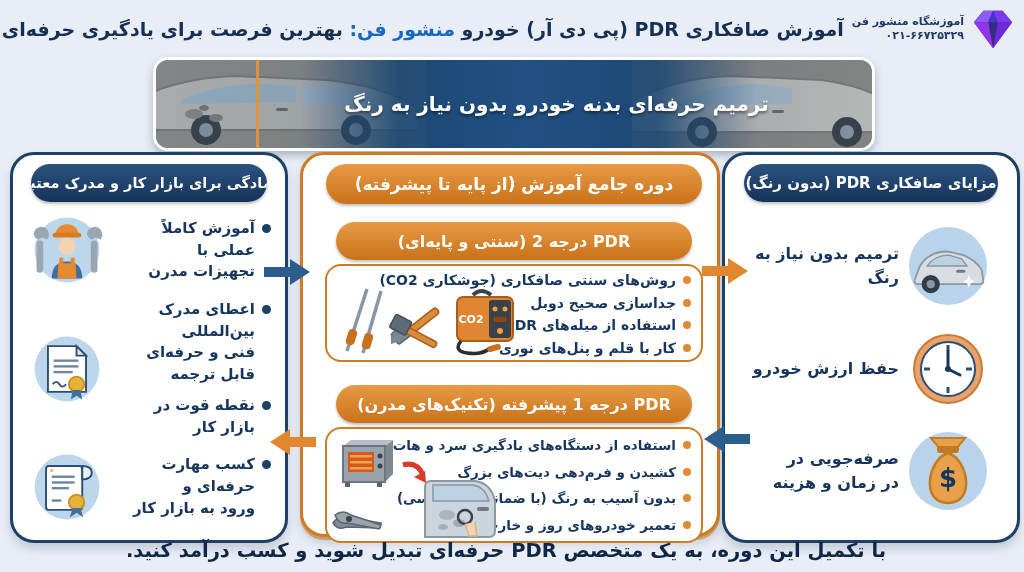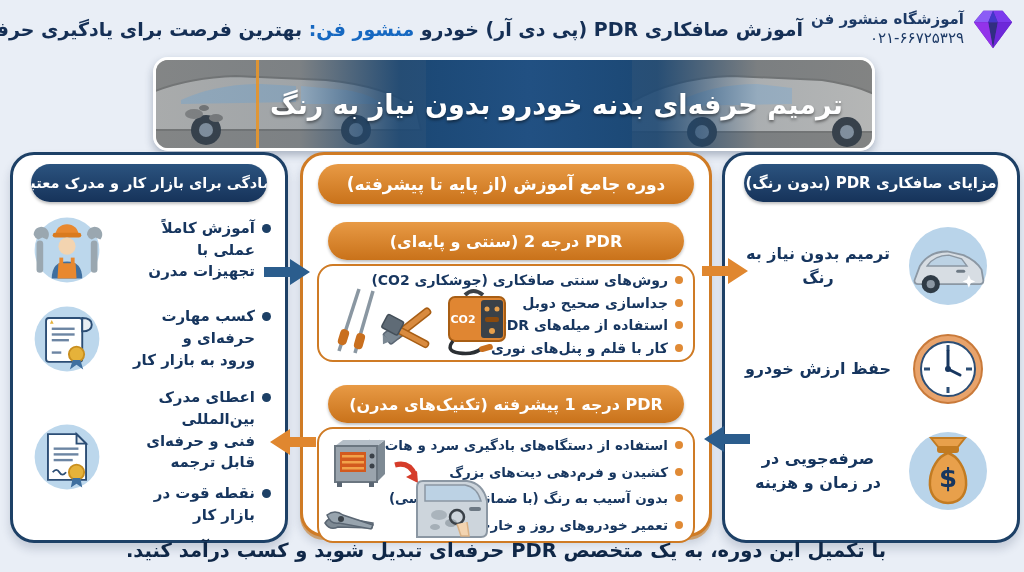--- a/index.html
+++ b/index.html
@@ -3,43 +3,43 @@
 <meta charset="utf-8">
 <style>
   html,body{margin:0;padding:0;}
   body{font-family:"DejaVu Sans","Liberation Sans",sans-serif;}
   .stage{position:relative;width:1024px;height:572px;background:#e9eef6;overflow:hidden;direction:rtl;}
 
   
   .topbar{position:absolute;top:0;left:0;right:0;height:57px;display:flex;align-items:center;padding:0 8px 0 18px;gap:8px;}
   .brand{display:flex;align-items:center;gap:6px;flex:none;}
   .brand-text{text-align:right;color:#1d3a66;line-height:1.25;}
-  .brand-name{font-size:15px;font-weight:700;}
-  .brand-phone{font-size:15px;font-weight:400;direction:ltr;}
+  .brand-name{font-size:11px;font-weight:700;}
+  .brand-phone{font-size:11px;font-weight:700;direction:ltr;}
   .headline{flex:1;margin:0;text-align:center;font-size:19px;font-weight:800;color:#152f55;white-space:nowrap;}
   .headline .brand-color{color:#1668c1;}
 
   
   .banner{position:absolute;top:57px;left:153px;width:716px;height:88px;border-radius:15px;border:3px solid #ffffff;
     box-shadow:0 4px 8px rgba(20,40,70,.3);overflow:hidden;
     background:linear-gradient(90deg,#a3a19d 0%,#8f8d89 16%,#6d7a86 28%,#24527f 38%,#25568a 55%,#23507c 68%,#8b8985 82%,#a8a6a2 100%);}
   .banner svg{position:absolute;top:0;height:100%;}
   .car-left{left:-10px;width:280px;}
   .car-right{right:-10px;width:250px;}
   .blue-overlay{position:absolute;inset:0;
     background:linear-gradient(90deg,rgba(28,66,106,.10) 0%,rgba(28,66,106,.16) 20%,rgba(26,70,114,.90) 34%,rgba(33,80,130,.96) 52%,rgba(26,70,114,.88) 70%,rgba(28,66,106,.14) 84%,rgba(28,66,106,.08) 100%);}
   .divider{position:absolute;left:100px;top:0;bottom:0;width:3px;background:#e3952f;opacity:.95;}
   .banner-title{position:absolute;left:85px;right:0;top:0;bottom:0;display:flex;align-items:center;justify-content:center;
-    color:#fff;font-size:27px;font-weight:800;text-shadow:0 2px 3px rgba(0,0,0,.45);white-space:nowrap;}
+    color:#fff;font-size:20px;font-weight:800;text-shadow:0 2px 3px rgba(0,0,0,.45);white-space:nowrap;}
 
   
   .panel{position:absolute;top:152px;background:#ffffff;border-radius:24px;box-shadow:0 6px 10px rgba(25,45,75,.18);}
   .panel-career{left:10px;width:272px;height:385px;border:3px solid #1d4066;}
   .panel-benefits{left:722px;width:292px;height:385px;border:3px solid #1d4066;}
-  .panel-course{left:300px;width:406px;height:379px;border:3px solid #cf7b25;box-shadow:0 6px 10px rgba(25,45,75,.18),0 3px 0 #e7b276;}
+  .panel-course{left:300px;width:406px;height:379px;border:3px solid #cf7b25;box-shadow:0 6px 10px rgba(25,45,75,.18),0 3px 0 #e7b276;padding-left:8px;}
 
   .pill{margin:9px auto 0;height:38px;border-radius:20px;display:flex;align-items:center;justify-content:center;
     color:#fff;font-weight:800;white-space:nowrap;overflow:hidden;box-shadow:0 2px 3px rgba(0,0,0,.25);}
   .pill-navy{background:linear-gradient(180deg,#2b537f 0%,#16335a 100%);}
   .pill-orange{background:linear-gradient(180deg,#e89a45 0%,#c9721a 100%);}
   .pill-career{width:236px;font-size:14.5px;}
   .pill-benefits{width:254px;font-size:15px;}
   .pill-course-top{width:376px;height:40px;font-size:17px;}
   .pill-sec{width:356px;margin-top:18px;font-size:16px;}
   .pill-sec2{margin-top:23px;}
@@ -50,21 +50,21 @@
   .crow .textblock{flex:1;display:flex;flex-direction:column;gap:9px;justify-content:flex-end;}
   .entry{display:flex;gap:7px;align-items:flex-start;}
   .dot-navy{flex:none;width:9px;height:9px;border-radius:50%;background:#1d4066;margin-top:6px;}
   .entry-lines{color:#16355e;font-size:15px;font-weight:800;line-height:1.45;text-align:right;}
   .entry-lines span{display:block;}
   .icon-wrap{flex:none;width:80px;height:80px;display:flex;align-items:center;justify-content:center;}
 
   .brow{display:flex;align-items:center;gap:10px;padding:0 30px 0 12px;}
   .brow .icon-circle{flex:none;order:0;}
   .blabel{flex:1;text-align:right;color:#16355e;font-size:16px;font-weight:800;line-height:1.5;}
-  .blabel span{display:block;text-align:center;}
+  .blabel span{display:block;}
   .icon-circle{width:78px;height:78px;border-radius:50%;background:#b9d4ea;display:flex;align-items:center;justify-content:center;overflow:visible;}
 
   
   .sec-box{position:relative;margin:4px auto 0;width:374px;border:2.5px solid #cf7b25;border-radius:16px;background:#fff;}
   .sec-box1{height:94px;}
   .sec-box2{height:112px;}
   .cb-list{position:absolute;top:3px;right:10px;left:8px;display:flex;flex-direction:column;}
   .cb{display:flex;align-items:center;gap:7px;justify-content:flex-start;}
   .sec-box1 .cb{height:22.5px;}
   .sec-box2 .cb{height:26.5px;}
@@ -171,69 +171,69 @@
             <rect x="46" y="50" width="4" height="10" fill="#e8882f"></rect>
           </svg>
         </div>
       </div>
 
       <div class="crow">
         <div class="textblock">
           <div class="entry">
             <span class="dot-navy"></span>
             <div class="entry-lines">
+              <span>اعطای مدرک بین‌المللی</span>
+              <span>فنی و حرفه‌ای قابل ترجمه</span>
+            </div>
+          </div>
+          <div class="entry">
+            <span class="dot-navy"></span>
+            <div class="entry-lines">
+              <span>نقطه قوت در بازار کار</span>
+            </div>
+          </div>
+        </div>
+        <div class="icon-wrap">
+          <svg width="84" height="84" viewBox="0 0 84 84">
+            <circle cx="42" cy="42" r="34" fill="#bcd7ec"></circle>
+            <path d="M22,18 h30 l10,10 v38 h-40 z" fill="#ffffff" stroke="#2c4e75" stroke-width="2"></path>
+            <path d="M52,18 v10 h10 z" fill="#dce6ef" stroke="#2c4e75" stroke-width="2"></path>
+            <rect x="28" y="32" width="26" height="2.5" fill="#6c85a3"></rect>
+            <rect x="28" y="38" width="26" height="2.5" fill="#6c85a3"></rect>
+            <rect x="28" y="44" width="20" height="2.5" fill="#6c85a3"></rect>
+            <path d="M27,58 q4,-5 7,0 q3,5 7,0" stroke="#2c4e75" stroke-width="2" fill="none"></path>
+            <circle cx="52" cy="58" r="8" fill="#e6b23a" stroke="#c98f1f" stroke-width="2"></circle>
+            <path d="M48,64 l-2,10 l6,-4 l6,4 l-2,-10 z" fill="#3f6f9f"></path>
+          </svg>
+        </div>
+      </div>
+
+      <div class="crow">
+        <div class="textblock">
+          <div class="entry">
+            <span class="dot-navy"></span>
+            <div class="entry-lines">
               <span>کسب مهارت حرفه‌ای و</span>
               <span>ورود به بازار کار</span>
             </div>
           </div>
         </div>
         <div class="icon-wrap">
           <svg width="84" height="84" viewBox="0 0 84 84">
             <circle cx="42" cy="42" r="34" fill="#bcd7ec"></circle>
             <rect x="20" y="20" width="38" height="46" rx="3" fill="#ffffff" stroke="#2c4e75" stroke-width="2"></rect>
             <path d="M58,20 q10,0 10,7 q0,7 -10,7 z" fill="#e8eef4" stroke="#2c4e75" stroke-width="2"></path>
             <rect x="26" y="30" width="22" height="2.5" fill="#5c7globale99" opacity="0"></rect>
             <rect x="26" y="30" width="24" height="2.5" fill="#6c85a3"></rect>
             <rect x="26" y="36" width="24" height="2.5" fill="#6c85a3"></rect>
             <rect x="26" y="42" width="18" height="2.5" fill="#6c85a3"></rect>
             <rect x="26" y="55" width="10" height="2.5" fill="#6c85a3"></rect>
             <path d="M26,22 l2,4 l-4,0 z" fill="#e6b23a"></path>
             <circle cx="52" cy="58" r="8" fill="#e6b23a" stroke="#c98f1f" stroke-width="2"></circle>
             <path d="M48,64 l-3,10 l7,-5 l7,5 l-3,-10 z" fill="#3f6f9f"></path>
-          </svg>
-        </div>
-      </div>
-
-      <div class="crow">
-        <div class="textblock">
-          <div class="entry">
-            <span class="dot-navy"></span>
-            <div class="entry-lines">
-              <span>اعطای مدرک بین‌المللی</span>
-              <span>فنی و حرفه‌ای قابل ترجمه</span>
-            </div>
-          </div>
-          <div class="entry">
-            <span class="dot-navy"></span>
-            <div class="entry-lines">
-              <span>نقطه قوت در بازار کار</span>
-            </div>
-          </div>
-        </div>
-        <div class="icon-wrap">
-          <svg width="84" height="84" viewBox="0 0 84 84">
-            <circle cx="42" cy="42" r="34" fill="#bcd7ec"></circle>
-            <path d="M22,18 h30 l10,10 v38 h-40 z" fill="#ffffff" stroke="#2c4e75" stroke-width="2"></path>
-            <path d="M52,18 v10 h10 z" fill="#dce6ef" stroke="#2c4e75" stroke-width="2"></path>
-            <rect x="28" y="32" width="26" height="2.5" fill="#6c85a3"></rect>
-            <rect x="28" y="38" width="26" height="2.5" fill="#6c85a3"></rect>
-            <rect x="28" y="44" width="20" height="2.5" fill="#6c85a3"></rect>
-            <path d="M27,58 q4,-5 7,0 q3,5 7,0" stroke="#2c4e75" stroke-width="2" fill="none"></path>
-            <circle cx="52" cy="58" r="8" fill="#e6b23a" stroke="#c98f1f" stroke-width="2"></circle>
-            <path d="M48,64 l-2,10 l6,-4 l6,4 l-2,-10 z" fill="#3f6f9f"></path>
           </svg>
         </div>
       </div>
     </div>
   </section>
 
   <section class="panel panel-course">
     <div class="pill pill-orange pill-course-top">دوره جامع آموزش (از پایه تا پیشرفته)</div>
 
     <div class="pill pill-orange pill-sec">PDR درجه 2 (سنتی و پایه‌ای)</div>

